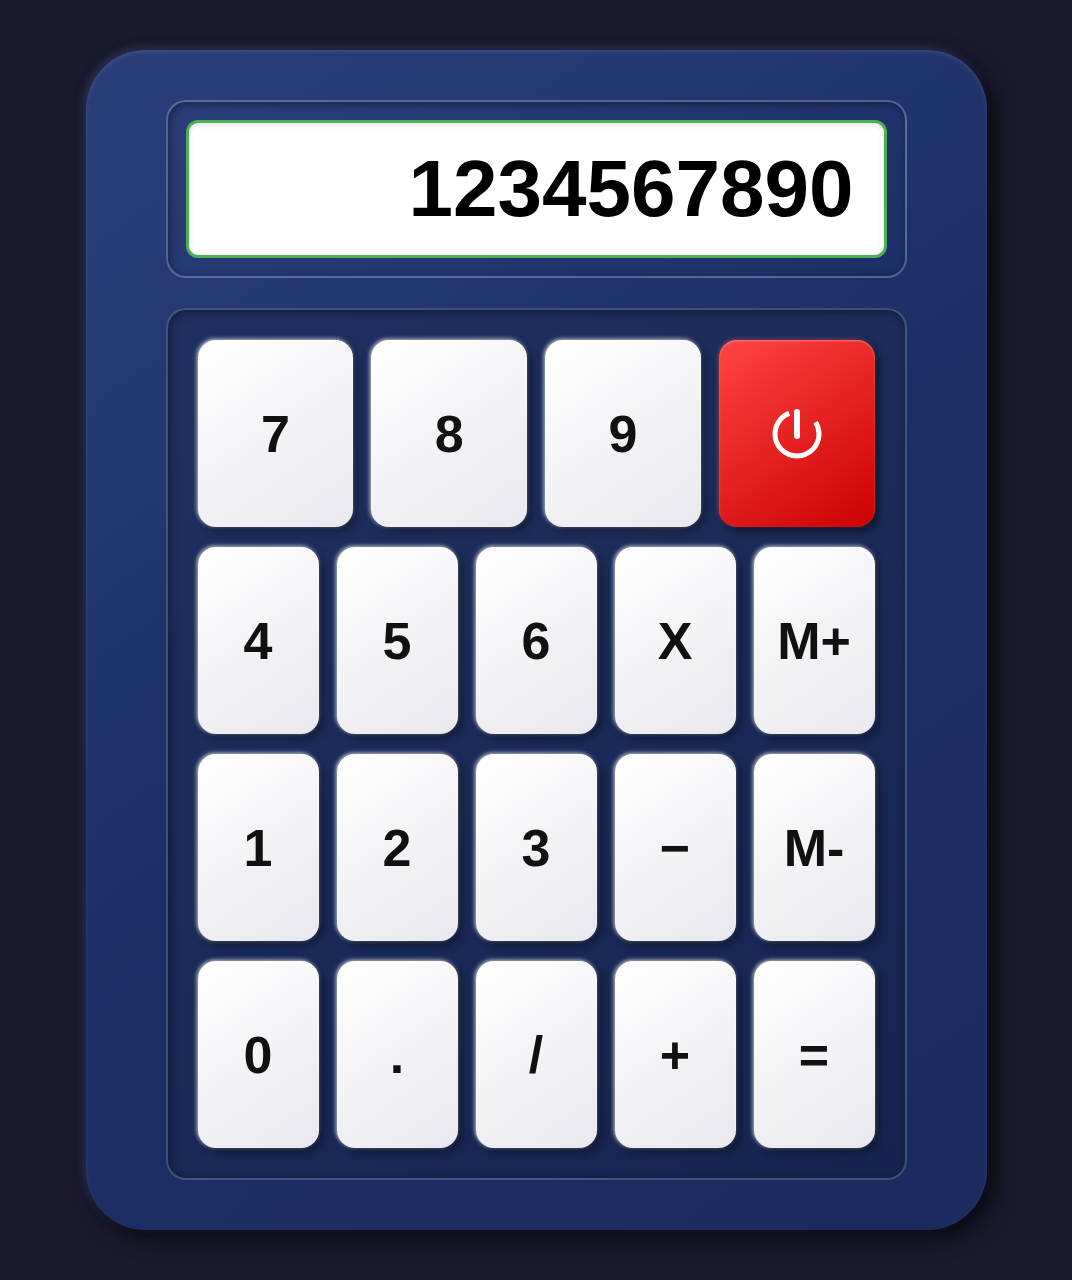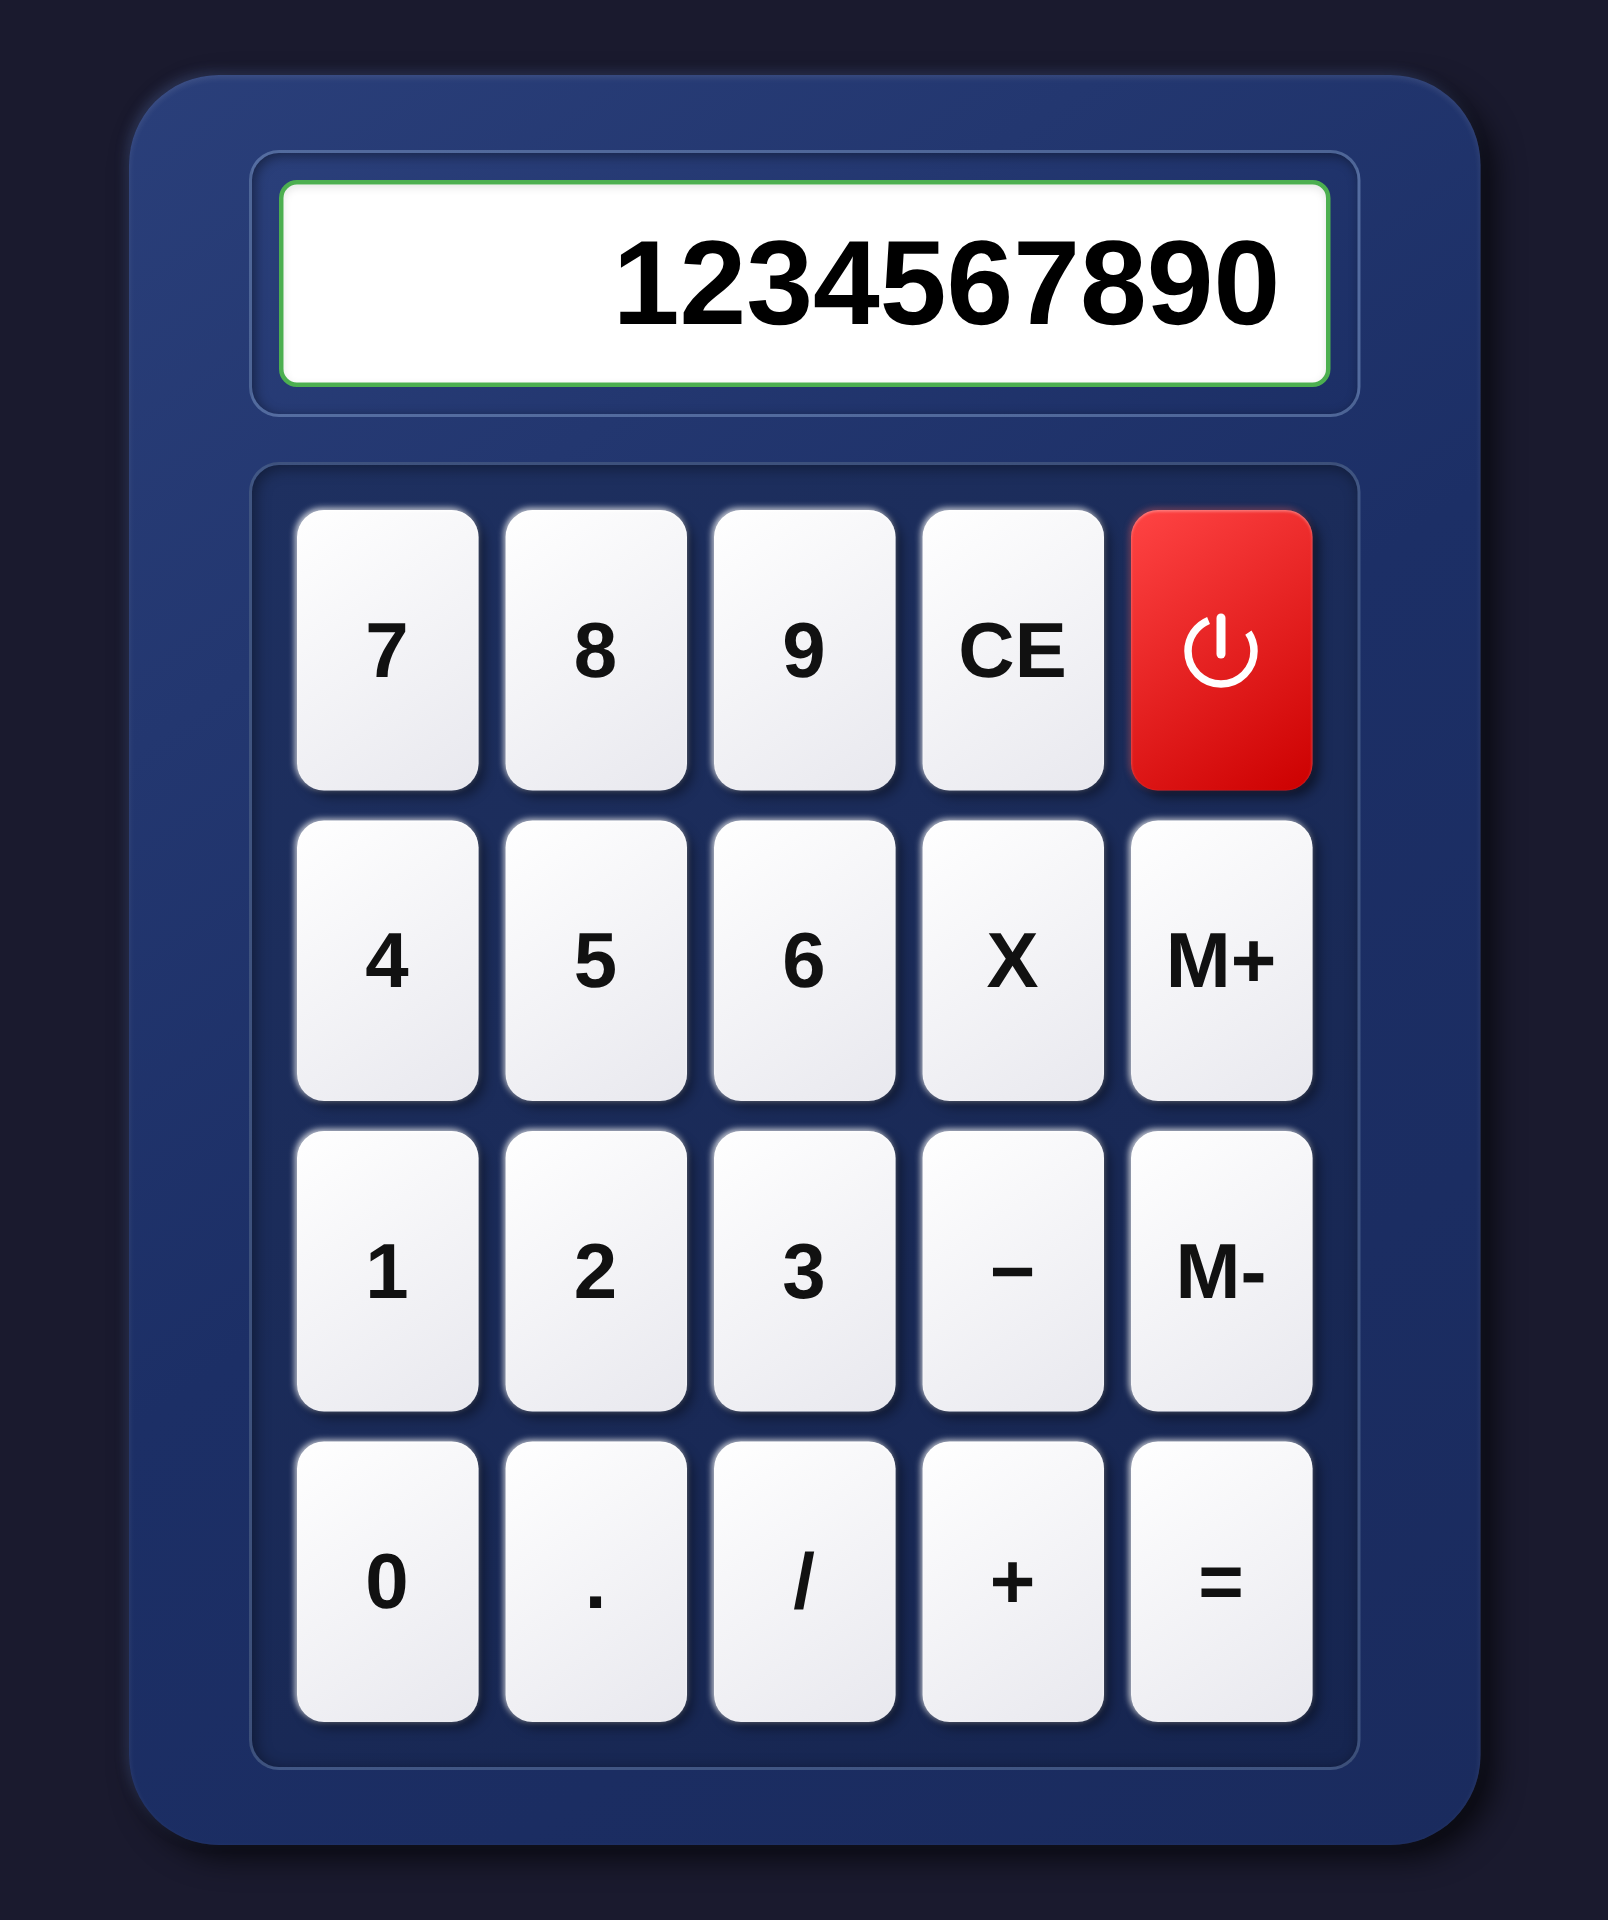--- a/index.html
+++ b/index.html
@@ -115,21 +115,20 @@
       <span>1234567890</span>
     </div>
   </div>
 
   <div class="keypad-wrapper">
 
     <div class="keypad-row">
       <button class="key">7</button>
       <button class="key">8</button>
       <button class="key">9</button>
-      <button class="key">CE</button>
       <button class="key key-power">
         <svg class="power-icon" viewBox="0 0 64 64" xmlns="http://www.w3.org/2000/svg">
           <circle cx="32" cy="32" r="22" stroke="white" stroke-width="5" fill="none" stroke-dasharray="110 30" stroke-dashoffset="15"></circle>
           <line x1="32" y1="10" x2="32" y2="34" stroke="white" stroke-width="6" stroke-linecap="round"></line>
         </svg>
       </button>
     </div>
 
     <div class="keypad-row">
       <button class="key">4</button>

